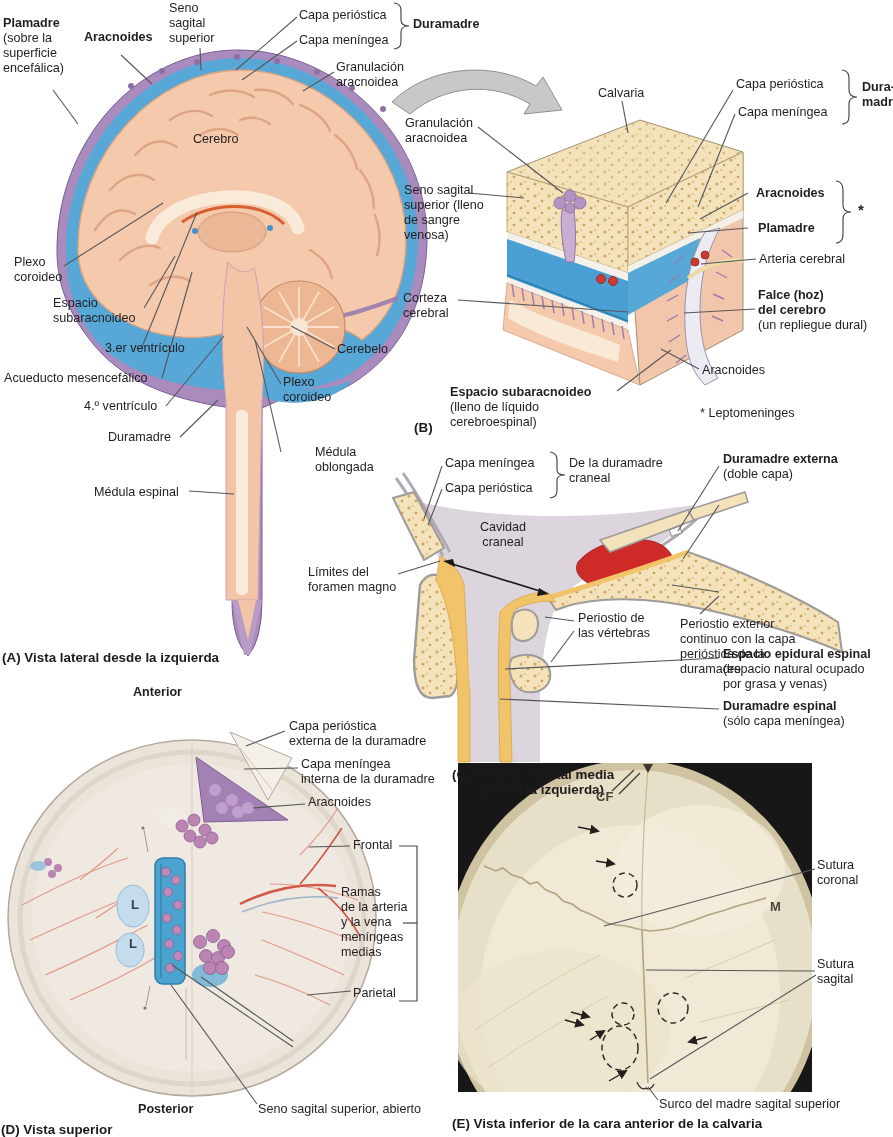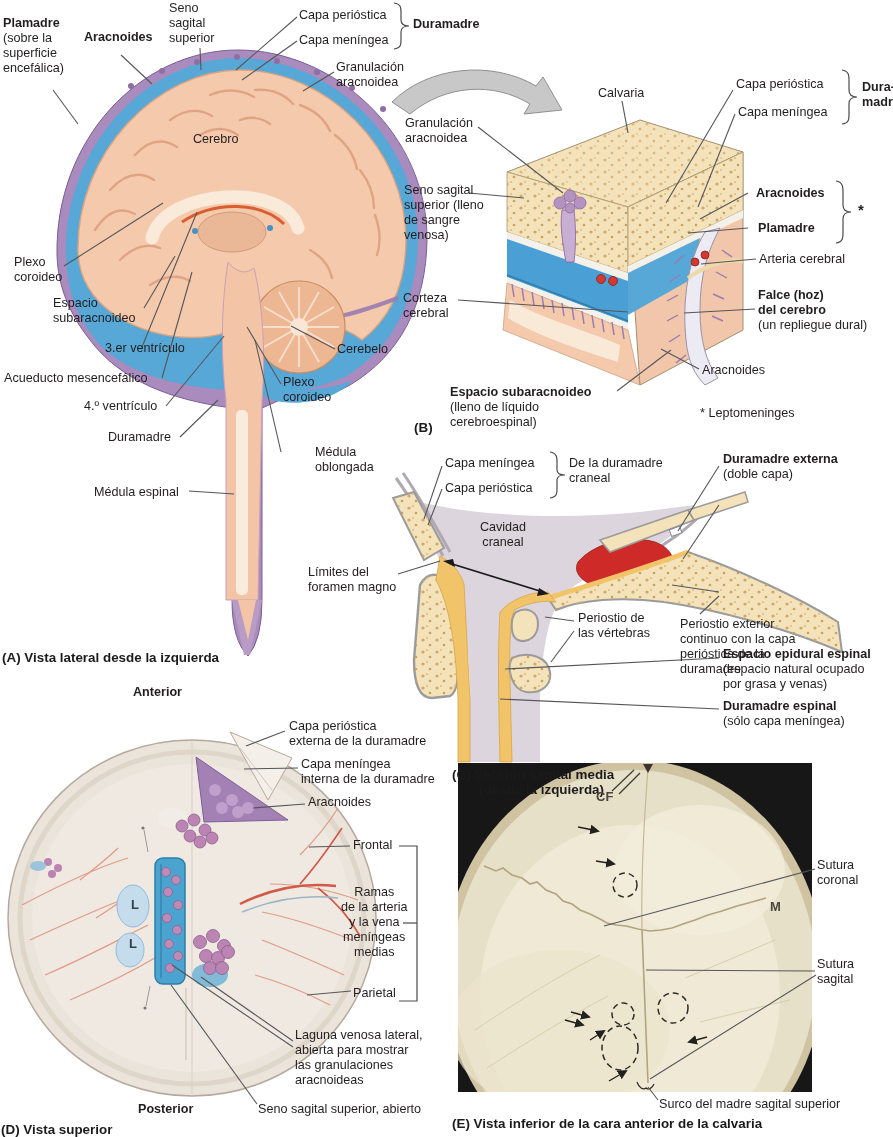--- a/index.html
+++ b/index.html
@@ -473,32 +473,28 @@
 (sólo capa meníngea)</span></div>
 <div class="cap" style="left:452px;top:719px;margin-top:48px;"><span class="l1">(C) Sección sagital media</span><span class="ind">(desde la izquierda)</span></div>
 
 <div class="lb b" style="left:133px;top:685px;">Anterior</div>
 <div class="lb" style="left:289px;top:719px;">Capa perióstica
 externa de la duramadre</div>
 <div class="lb" style="left:301px;top:757px;">Capa meníngea
 interna de la duramadre</div>
 <div class="lb" style="left:308px;top:795px;">Aracnoides</div>
 <div class="lb" style="left:353px;top:838px;">Frontal</div>
-<div class="lb" style="left:341px;top:885px;text-align:center;">Ramas
+<div class="lb" style="left:341px;top:885px;">Ramas
 de la arteria
 y la vena
 meníngeas
 medias</div>
 <div class="lb" style="left:353px;top:986px;">Parietal</div>
 <div class="lac-letter" style="left:131px;top:897px;">L</div>
 <div class="lac-letter" style="left:129px;top:936px;">L</div>
-<div class="lb" style="left:295px;top:1028px;">Laguna venosa lateral,
-abierta para mostrar
-las granulaciones
-aracnoideas</div>
 <div class="lb b" style="left:138px;top:1102px;">Posterior</div>
 <div class="lb" style="left:258px;top:1102px;">Seno sagital superior, abierto</div>
 <div class="cap" style="left:1px;top:1122px;">(D) Vista superior</div>
 
 <div class="photo-letter" style="left:596px;top:789px;">CF</div>
 <div class="photo-letter" style="left:770px;top:899px;">M</div>
 <div class="lb" style="left:817px;top:858px;">Sutura
 coronal</div>
 <div class="lb" style="left:817px;top:957px;">Sutura
 sagital</div>

